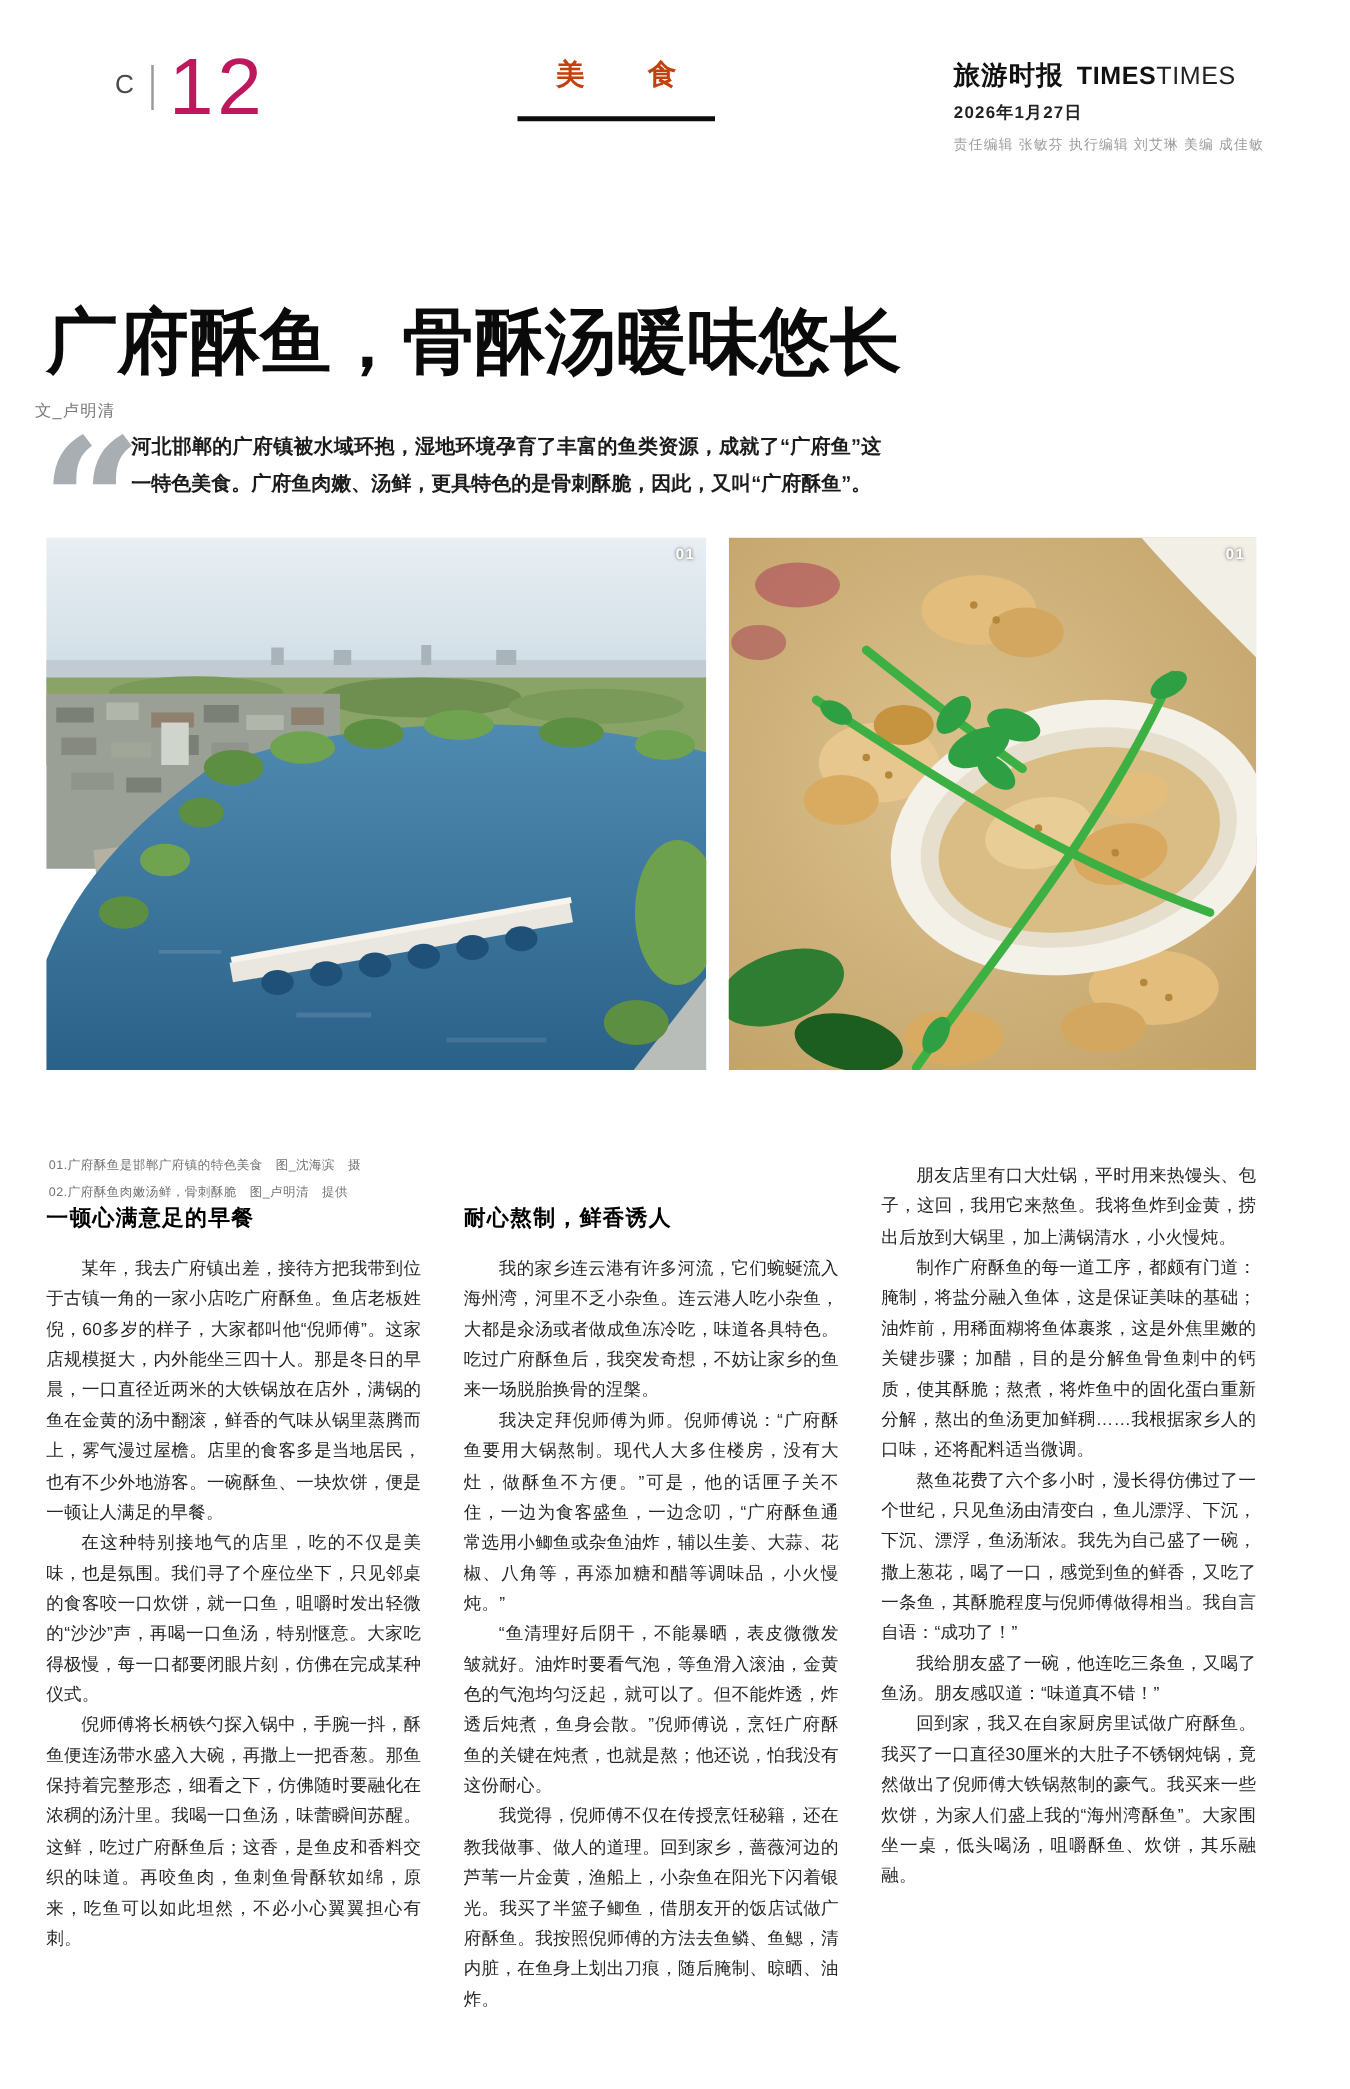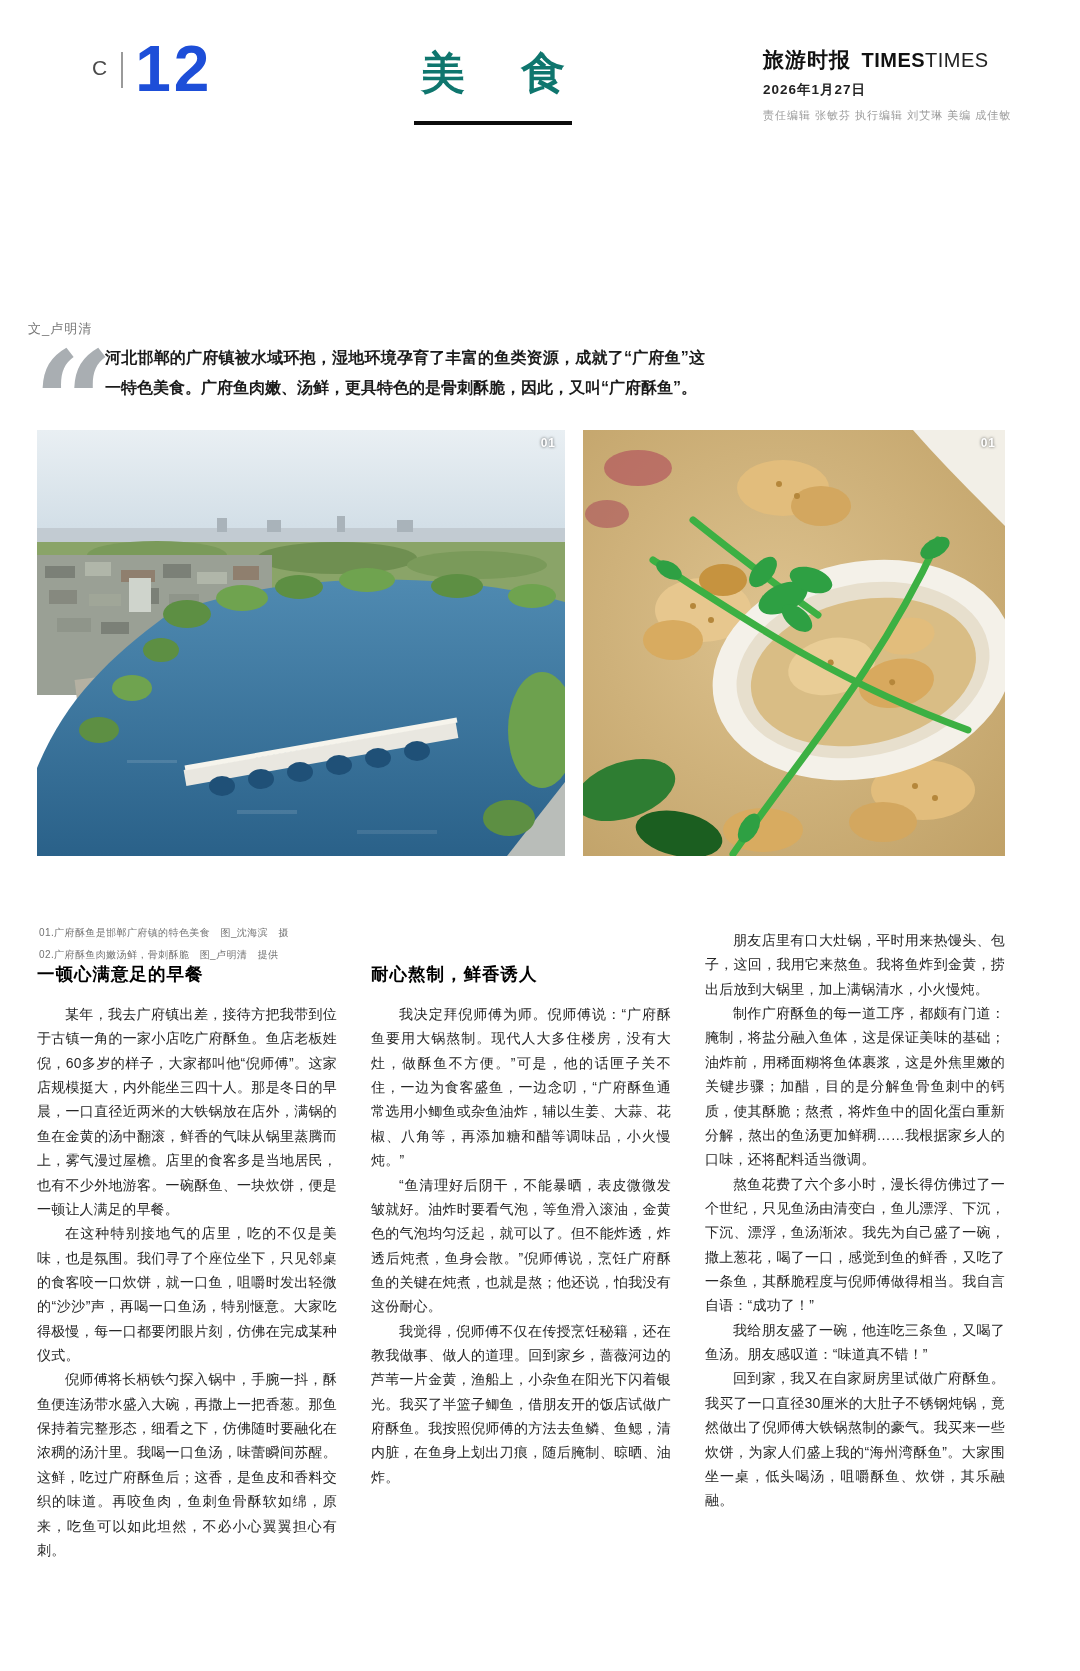--- a/index.html
+++ b/index.html
@@ -7,24 +7,24 @@
   body { font-family:"Liberation Sans", sans-serif; }
   .page {
     position:relative; width:1080px; height:1671px; margin:0 auto;
     background:#ffffff; overflow:hidden; color:#1d1d1d;
   }
 
   
   .folio { position:absolute; left:92px; top:36px; display:flex; align-items:flex-start; }
   .folio-c { font-size:21px; color:#4a4a4a; margin-top:20px; letter-spacing:2px; }
   .folio-bar { width:2px; height:36px; background:#9a9a9a; margin:16px 12px 0 12px; }
-  .folio-num { font-size:64px; font-weight:700; color:#1d4ed8; line-height:1.05; letter-spacing:3px; }
+  .folio-num { font-size:64px; font-weight:400; color:#be185d; line-height:1.05; letter-spacing:3px; }
 
   .section-title-wrap { position:absolute; left:398px; top:44px; width:190px; text-align:center; }
-  .section-title { font-size:44px; font-weight:800; letter-spacing:22px; padding-left:22px; color:#0f766e; }
+  .section-title { font-size:23px; font-weight:800; letter-spacing:22px; padding-left:22px; color:#c2410c; }
   .section-underline { width:158px; height:4px; background:#0c0c0c; margin:18px auto 0 auto; }
 
   .masthead { position:absolute; left:763px; top:46px; width:280px; }
   .mast-line1 { white-space:nowrap; }
   .mast-cn { font-size:21px; font-weight:900; color:#111; letter-spacing:1px; }
   .mast-en-b { font-size:20px; font-weight:800; color:#111; margin-left:6px; letter-spacing:0.5px; }
   .mast-en-l { font-size:20px; font-weight:400; color:#222; letter-spacing:0.5px; }
   .mast-date { margin-top:7px; font-size:13.5px; font-weight:700; color:#222; letter-spacing:1px; }
   .mast-editors { margin-top:9px; font-size:11px; color:#9b9b9b; letter-spacing:1px; white-space:nowrap; }
 
@@ -89,20 +89,21 @@
 
   <div class="masthead">
     <div class="mast-line1">
       <span class="mast-cn">旅游时报</span>
       <span class="mast-en-b">TIMES</span><span class="mast-en-l">TIMES</span>
     </div>
     <div class="mast-date">2026年1月27日</div>
     <div class="mast-editors">责任编辑 张敏芬 执行编辑 刘艾琳 美编 成佳敏</div>
   </div>
 
+  <h1 class="headline">广府酥鱼，骨酥汤暖味悠长</h1>
   <div class="byline">文_卢明清</div>
 
   <div class="quote-block">
     <span class="quote-mark">“</span>
     <p class="quote-text">河北邯郸的广府镇被水域环抱，湿地环境孕育了丰富的鱼类资源，成就了“广府鱼”这一特色美食。广府鱼肉嫩、汤鲜，更具特色的是骨刺酥脆，因此，又叫“广府酥鱼”。</p>
   </div>
 
   <figure class="photo1">
     <svg viewBox="0 0 528 426" preserveAspectRatio="none">
       <defs>
@@ -240,20 +241,21 @@
 
   <div class="col col1">
     <h3>一顿心满意足的早餐</h3>
     <p>某年，我去广府镇出差，接待方把我带到位于古镇一角的一家小店吃广府酥鱼。鱼店老板姓倪，60多岁的样子，大家都叫他“倪师傅”。这家店规模挺大，内外能坐三四十人。那是冬日的早晨，一口直径近两米的大铁锅放在店外，满锅的鱼在金黄的汤中翻滚，鲜香的气味从锅里蒸腾而上，雾气漫过屋檐。店里的食客多是当地居民，也有不少外地游客。一碗酥鱼、一块炊饼，便是一顿让人满足的早餐。</p>
     <p>在这种特别接地气的店里，吃的不仅是美味，也是氛围。我们寻了个座位坐下，只见邻桌的食客咬一口炊饼，就一口鱼，咀嚼时发出轻微的“沙沙”声，再喝一口鱼汤，特别惬意。大家吃得极慢，每一口都要闭眼片刻，仿佛在完成某种仪式。</p>
     <p>倪师傅将长柄铁勺探入锅中，手腕一抖，酥鱼便连汤带水盛入大碗，再撒上一把香葱。那鱼保持着完整形态，细看之下，仿佛随时要融化在浓稠的汤汁里。我喝一口鱼汤，味蕾瞬间苏醒。这鲜，吃过广府酥鱼后；这香，是鱼皮和香料交织的味道。再咬鱼肉，鱼刺鱼骨酥软如绵，原来，吃鱼可以如此坦然，不必小心翼翼担心有刺。</p>
   </div>
 
   <div class="col col2">
     <h3>耐心熬制，鲜香诱人</h3>
+    <p>我的家乡连云港有许多河流，它们蜿蜒流入海州湾，河里不乏小杂鱼。连云港人吃小杂鱼，大都是汆汤或者做成鱼冻冷吃，味道各具特色。吃过广府酥鱼后，我突发奇想，不妨让家乡的鱼来一场脱胎换骨的涅槃。</p>
     <p>我决定拜倪师傅为师。倪师傅说：“广府酥鱼要用大锅熬制。现代人大多住楼房，没有大灶，做酥鱼不方便。”可是，他的话匣子关不住，一边为食客盛鱼，一边念叨，“广府酥鱼通常选用小鲫鱼或杂鱼油炸，辅以生姜、大蒜、花椒、八角等，再添加糖和醋等调味品，小火慢炖。”</p>
     <p>“鱼清理好后阴干，不能暴晒，表皮微微发皱就好。油炸时要看气泡，等鱼滑入滚油，金黄色的气泡均匀泛起，就可以了。但不能炸透，炸透后炖煮，鱼身会散。”倪师傅说，烹饪广府酥鱼的关键在炖煮，也就是熬；他还说，怕我没有这份耐心。</p>
     <p>我觉得，倪师傅不仅在传授烹饪秘籍，还在教我做事、做人的道理。回到家乡，蔷薇河边的芦苇一片金黄，渔船上，小杂鱼在阳光下闪着银光。我买了半篮子鲫鱼，借朋友开的饭店试做广府酥鱼。我按照倪师傅的方法去鱼鳞、鱼鳃，清内脏，在鱼身上划出刀痕，随后腌制、晾晒、油炸。</p>
   </div>
 
   <div class="col col3">
     <p>朋友店里有口大灶锅，平时用来热馒头、包子，这回，我用它来熬鱼。我将鱼炸到金黄，捞出后放到大锅里，加上满锅清水，小火慢炖。</p>
     <p>制作广府酥鱼的每一道工序，都颇有门道：腌制，将盐分融入鱼体，这是保证美味的基础；油炸前，用稀面糊将鱼体裹浆，这是外焦里嫩的关键步骤；加醋，目的是分解鱼骨鱼刺中的钙质，使其酥脆；熬煮，将炸鱼中的固化蛋白重新分解，熬出的鱼汤更加鲜稠……我根据家乡人的口味，还将配料适当微调。</p>
     <p>熬鱼花费了六个多小时，漫长得仿佛过了一个世纪，只见鱼汤由清变白，鱼儿漂浮、下沉，下沉、漂浮，鱼汤渐浓。我先为自己盛了一碗，撒上葱花，喝了一口，感觉到鱼的鲜香，又吃了一条鱼，其酥脆程度与倪师傅做得相当。我自言自语：“成功了！”</p>
     <p>我给朋友盛了一碗，他连吃三条鱼，又喝了鱼汤。朋友感叹道：“味道真不错！”</p>

